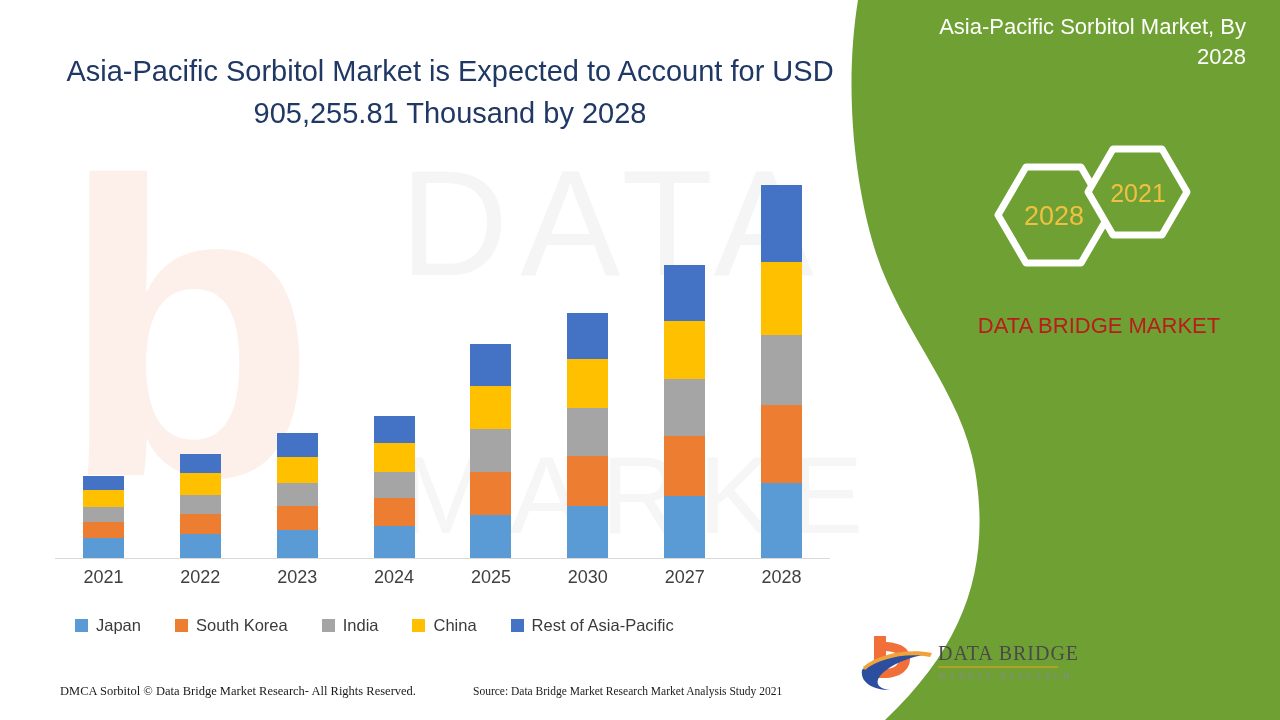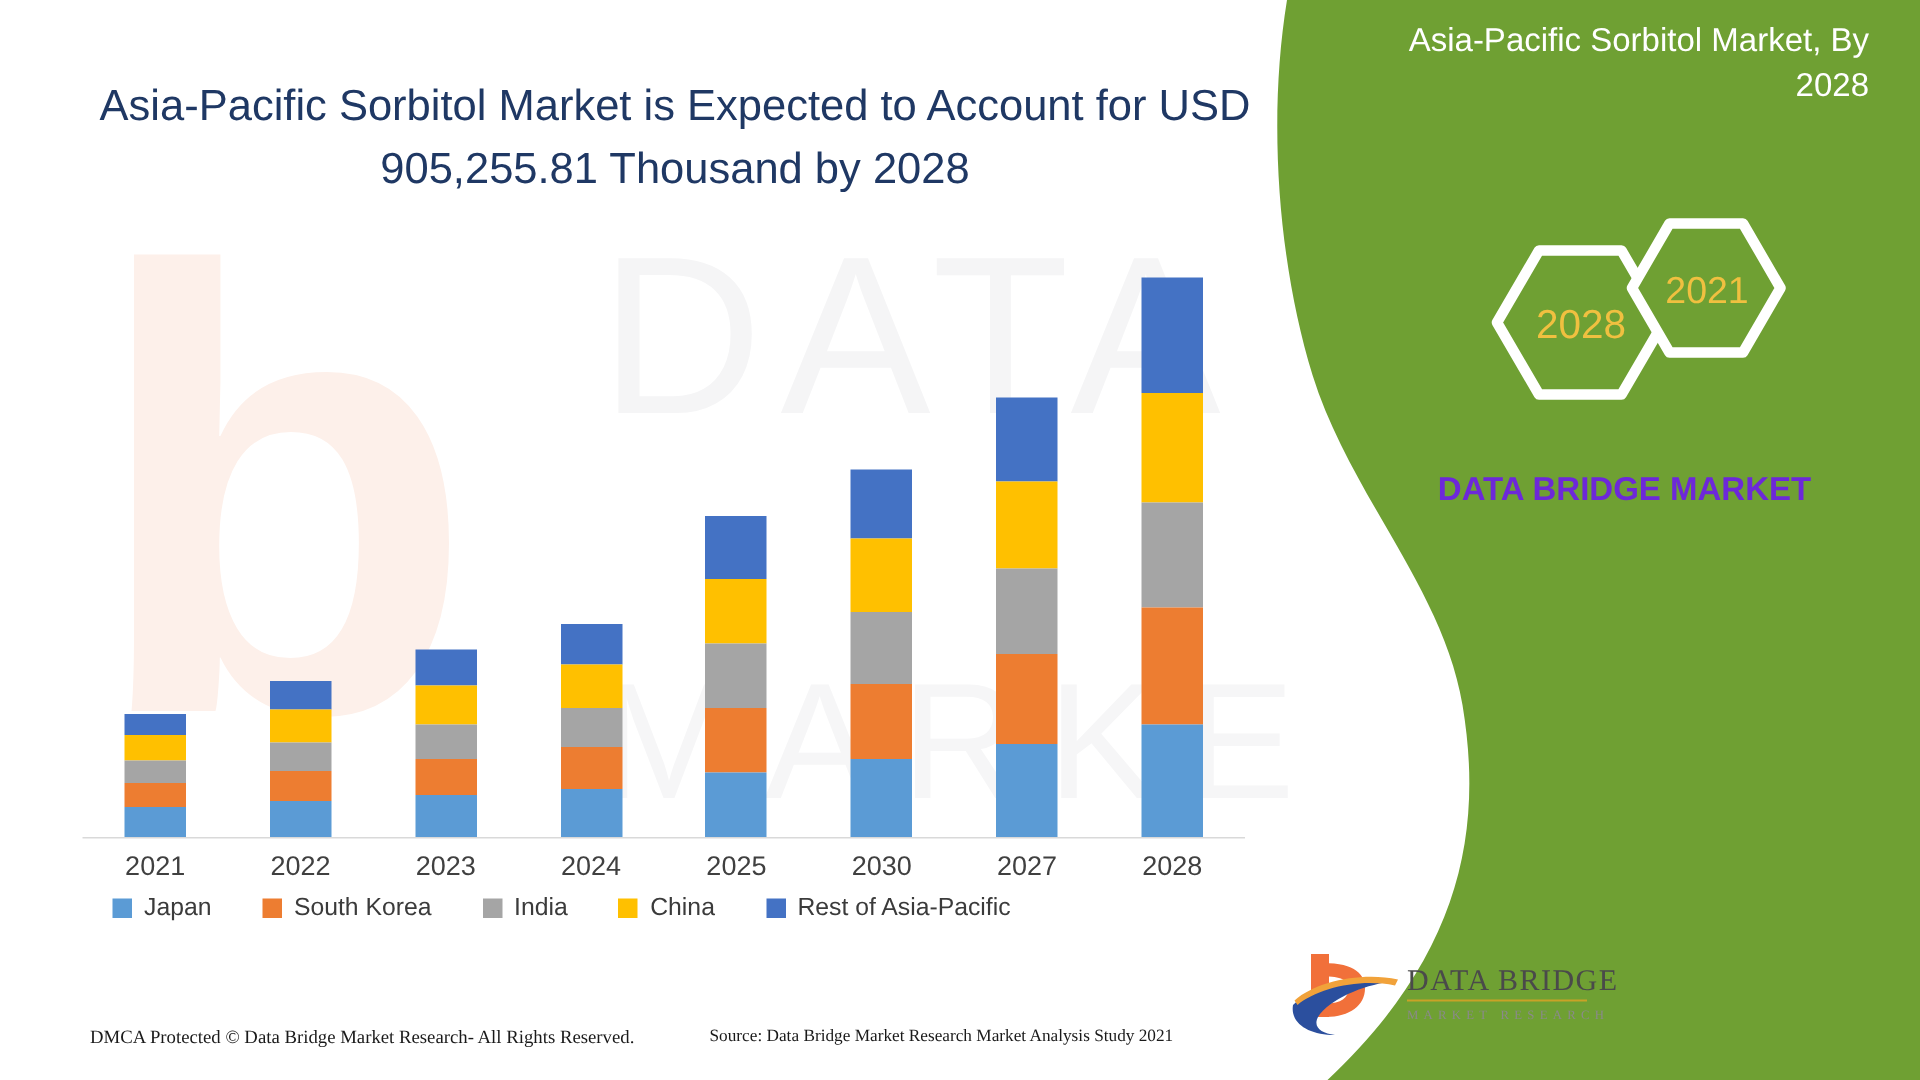--- a/index.html
+++ b/index.html
@@ -111,21 +111,21 @@
     width:80px;
     text-align:center;
     font-size:18px;
     color:#404040;
     font-weight:400;
   }
 
   
   .legend {
     position:absolute;
-    left:75px; top:596px;
+    left:75px; top:616px;
     display:flex;
     align-items:center;
   }
   .legend-item {
     display:flex;
     align-items:center;
     margin-right:34px;
   }
   .legend-swatch {
     width:13px; height:13px;
@@ -186,27 +186,27 @@
     color:#ffffff;
     font-weight:400;
   }
   .hex-wrap {
     position:absolute;
     right:78px; top:140px;
     width:220px; height:150px;
   }
   .brand-text {
     position:absolute;
-    right:52px; top:311px;
+    right:36px; top:311px;
     width:290px;
     text-align:center;
     font-size:22px;
     line-height:1.37;
-    color:#6d28d9;
-    font-weight:700;
+    color:#b91c1c;
+    font-weight:400;
   }
   .logo {
     position:absolute;
     left:20px; top:632px;
     width:220px; height:62px;
   }
 </style>
 </head>
 <body>
 
@@ -326,21 +326,21 @@
         <span class="legend-swatch" style="background: rgb(255, 192, 0);"></span>
         <span class="legend-label">China</span>
       </div>
       <div class="legend-item">
         <span class="legend-swatch" style="background: rgb(68, 114, 196);"></span>
         <span class="legend-label">Rest of Asia-Pacific</span>
       </div>
     </div>
 
   <div class="footer">
-    <div class="footer-dmca">DMCA Protected © Data Bridge Market Research- All Rights Reserved.</div>
+    <div class="footer-dmca">DMCA Sorbitol © Data Bridge Market Research- All Rights Reserved.</div>
     <div class="footer-source">Source: Data Bridge Market Research Market Analysis Study 2021</div>
   </div>
 
   <div class="green-panel">
     <svg width="440" height="720" viewBox="0 0 440 720" xmlns="http://www.w3.org/2000/svg">
       <path id="panelShape" d="M 18 0 L 440 0 L 440 720 L 45 720
            C 130 640, 150 560, 135 470
            C 122 392, 60 330, 35 250
            C 12 175, 5 80, 18 0 Z" fill="#6FA033"></path>
     </svg>

